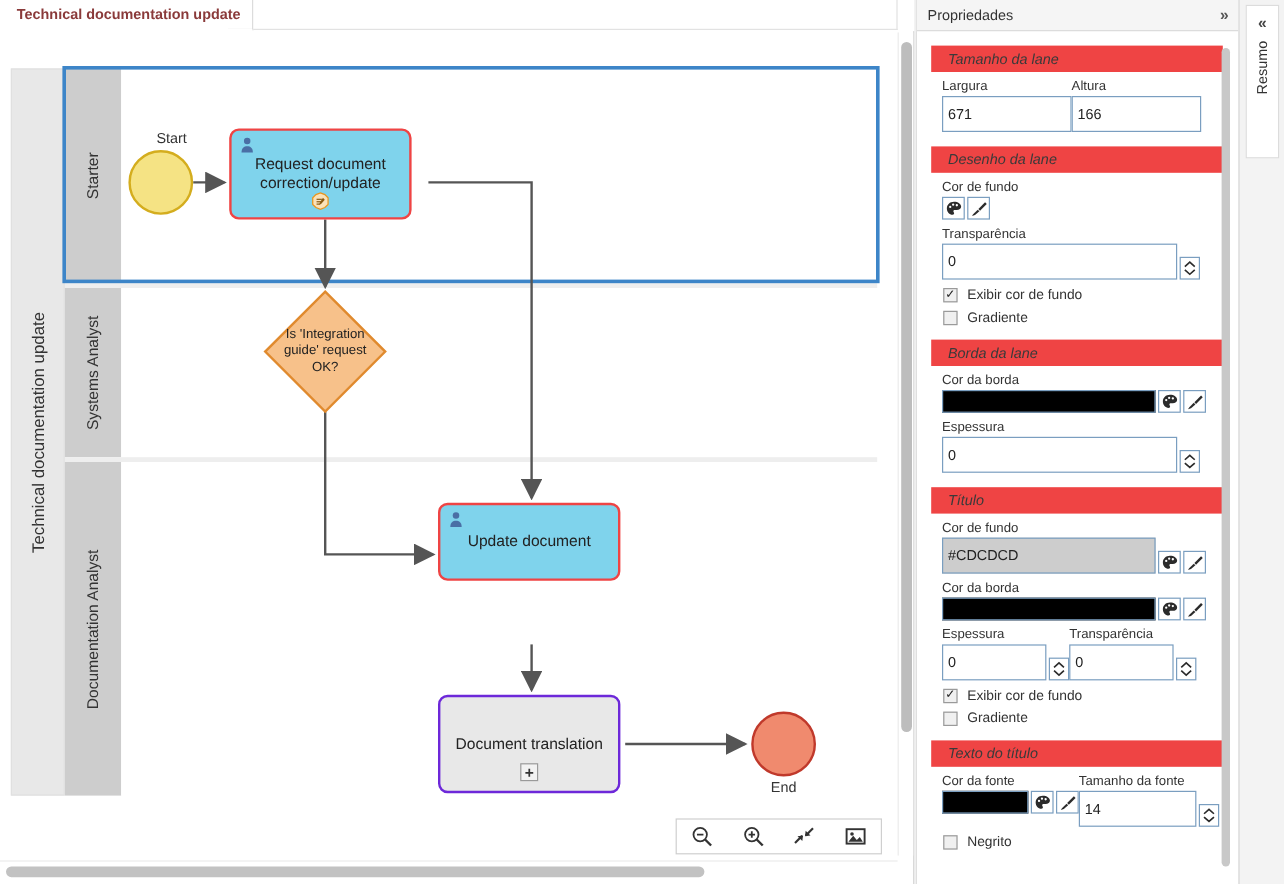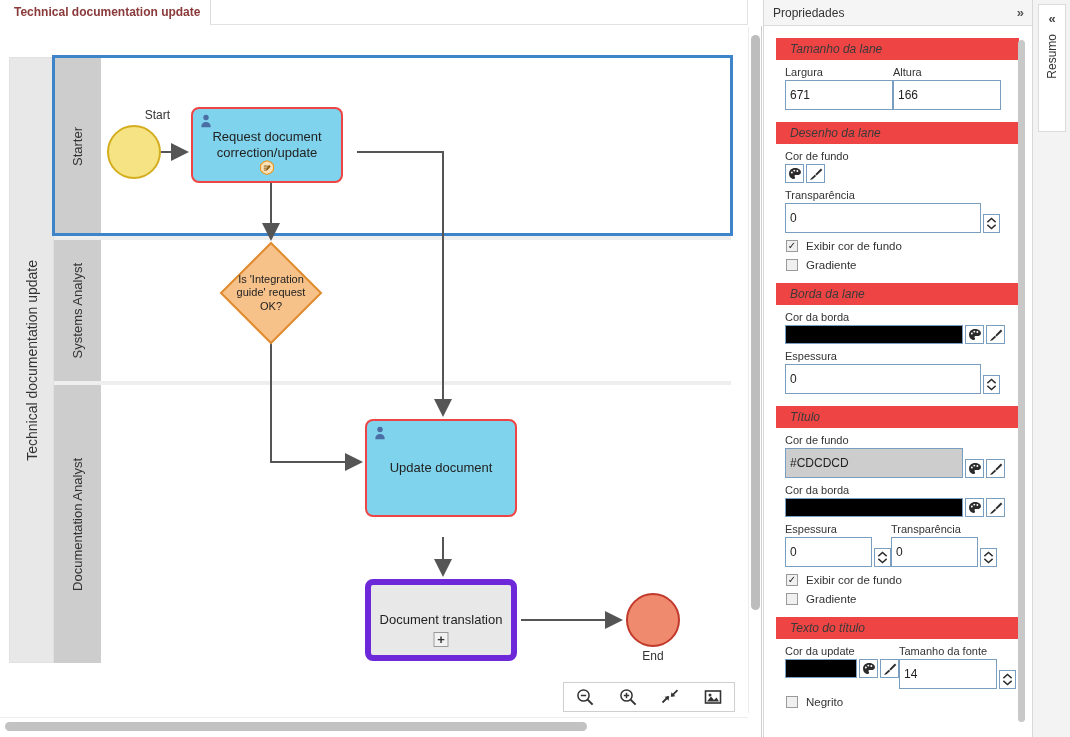--- a/index.html
+++ b/index.html
@@ -128,21 +128,21 @@
   .task {
     border-radius: 8px;
     display: flex; align-items: center; justify-content: center;
     text-align: center; font-size: 13px; color: #222; line-height: 1.25;
     padding: 4px 8px;
   }
   .task.user {
     background: #7fd3ec; border: 2px solid #ef4444;
   }
   .task.sub {
-    background: #e8e8e8; border: 6px solid #6d28d9;
+    background: #e8e8e8; border: 2px solid #6d28d9;
   }
   .task-icon {
     position: absolute; left: 6px; top: 5px; width: 14px; height: 14px;
   }
   .marker-doc {
     position: absolute; left: 50%; bottom: 5px; transform: translateX(-50%);
     width: 16px; height: 16px;
   }
   .marker-plus {
     position: absolute; left: 50%; bottom: 8px; transform: translateX(-50%);
@@ -350,21 +350,21 @@
 
           <path d="M262,286 L262,405 L352,405" stroke="#555555" stroke-width="2" fill="none" marker-end="url(#arw)"></path>
 
           <path d="M434,480 L434,518" stroke="#555555" stroke-width="2" fill="none" marker-end="url(#arw)"></path>
 
           <path d="M512,563 L612,563" stroke="#555555" stroke-width="2" fill="none" marker-end="url(#arw)"></path>
         </svg>
 
         <div id="shapes">
 
-          <div class="shp ev-label" style="left:107px;top:51px;width:54px;text-align:right;">Start</div>
+          <div class="shp ev-label" style="left:107px;top:51px;width:54px;">Start</div>
           <div class="shp start-ev" style="left:98px;top:68px;"></div>
 
           <div class="shp task user" style="left:182px;top:50px;width:152px;height:76px;">
             <svg class="task-icon" viewBox="0 0 16 16">
               <circle cx="8" cy="4" r="3.1" fill="#4a6fa5"></circle>
               <path d="M2.6,15 C2.6,10.6 5,9 8,9 C11,9 13.4,10.6 13.4,15 z" fill="#4a6fa5"></path>
             </svg>
             <span>Request document correction/update</span>
             <svg class="marker-doc" viewBox="0 0 18 18">
               <path d="M9,0.8 L13.2,2.4 L16.2,5.4 L16.2,11.6 L13.2,14.6 L9,16.2 L4.8,14.6 L1.8,11.6 L1.8,5.4 L4.8,2.4 z" fill="#fbe2b8" stroke="#e8961e" stroke-width="1.2"></path>
@@ -375,21 +375,21 @@
             </svg>
           </div>
 
           <div class="shp gw-wrap" style="left:210px;top:184px;">
             <svg class="gw-diamond" viewBox="0 0 104 104">
               <polygon points="52,2 102,52 52,102 2,52" fill="#F7C18A" stroke="#E08A2E" stroke-width="2"></polygon>
             </svg>
             <div class="gw-text">Is 'Integration guide' request OK?</div>
           </div>
 
-          <div class="shp task user" style="left:356px;top:362px;width:152px;height:98px;">
+          <div class="shp task user" style="left:356px;top:362px;width:152px;height:65px;">
             <svg class="task-icon" viewBox="0 0 16 16">
               <circle cx="8" cy="4" r="3.1" fill="#4a6fa5"></circle>
               <path d="M2.6,15 C2.6,10.6 5,9 8,9 C11,9 13.4,10.6 13.4,15 z" fill="#4a6fa5"></path>
             </svg>
             <span>Update document</span>
           </div>
 
           <div class="shp task sub" style="left:356px;top:522px;width:152px;height:82px;">
             <span>Document translation</span>
             <div class="marker-plus">+</div>
@@ -633,21 +633,21 @@
         <div class="chk-row">
           <div class="chkbox"></div>
           <span class="chk-label">Gradiente</span>
         </div>
 
         <div class="sec-head">
           <span>Texto do título</span>
         </div>
         <div class="fld-row">
           <div class="fld">
-            <span class="fld-label">Cor da update</span>
+            <span class="fld-label">Cor da fonte</span>
             <div class="inline">
               <div class="swatch" style="width:72px;"></div>
               <div class="iconbtn">
                 <svg width="14" height="14" viewBox="0 0 16 16">
                   <path d="M8,1.2 C4,1.2 1.2,3.9 1.2,7.6 C1.2,11 3.6,13.6 6.6,13.6 C7.8,13.6 8.1,12.9 8.1,12.3 C8.1,11.4 7.4,11.2 7.4,10.4 C7.4,9.7 8,9.2 8.9,9.2 L10.6,9.2 C13,9.2 14.8,7.8 14.8,5.9 C14.8,3.2 11.8,1.2 8,1.2 z" fill="#2b2b2b"></path>
                   <circle cx="4.4" cy="6.2" r="1.1" fill="#fff"></circle>
                   <circle cx="7.2" cy="4.1" r="1.1" fill="#fff"></circle>
                   <circle cx="10.7" cy="4.6" r="1.1" fill="#fff"></circle>
                 </svg>
               </div>

